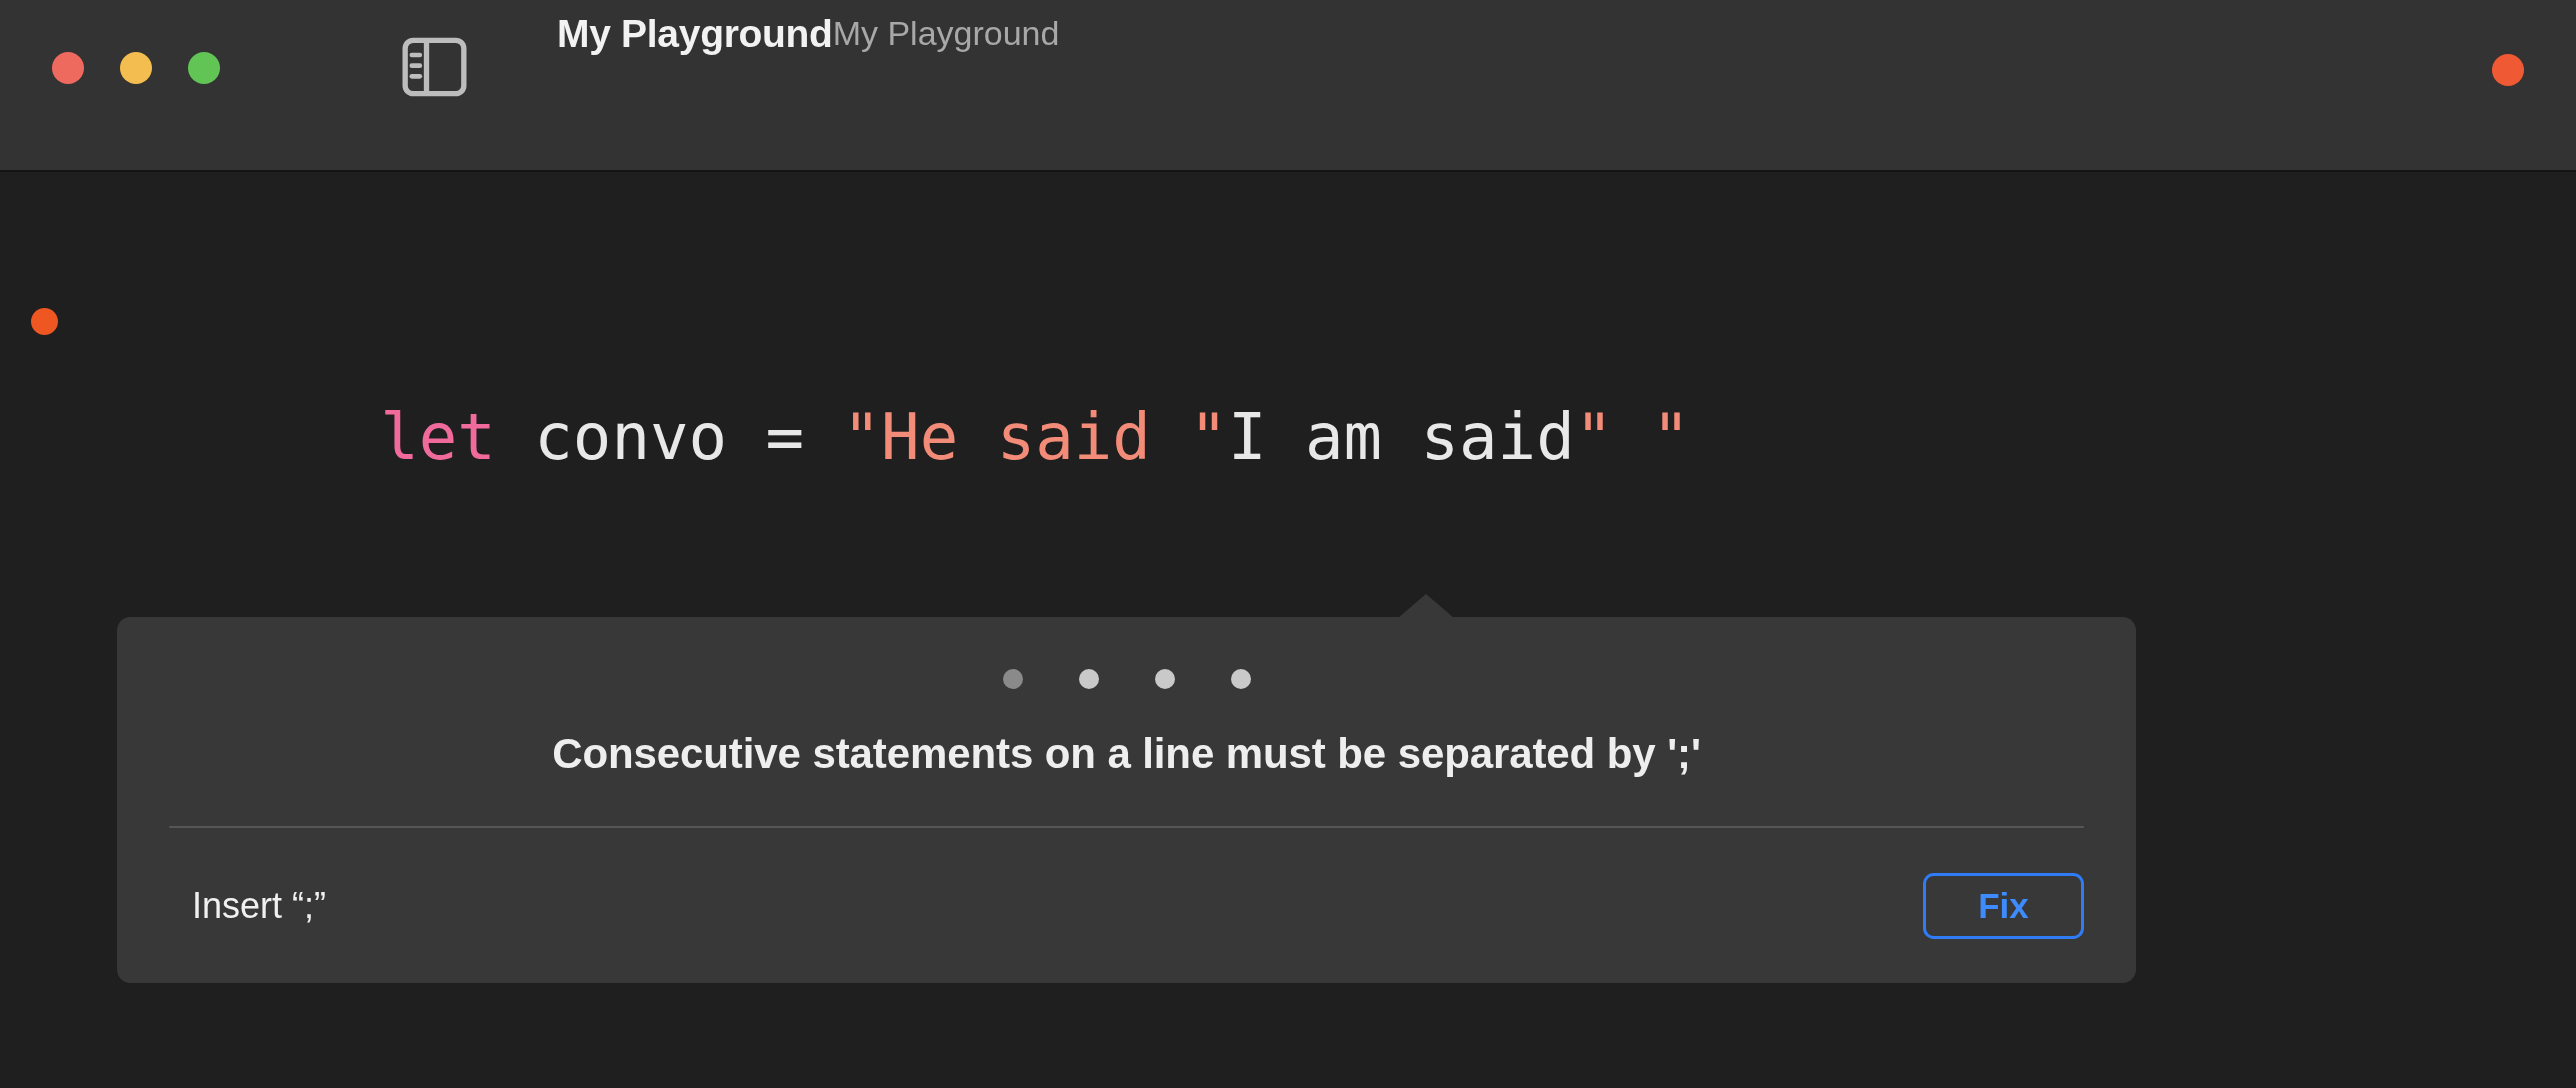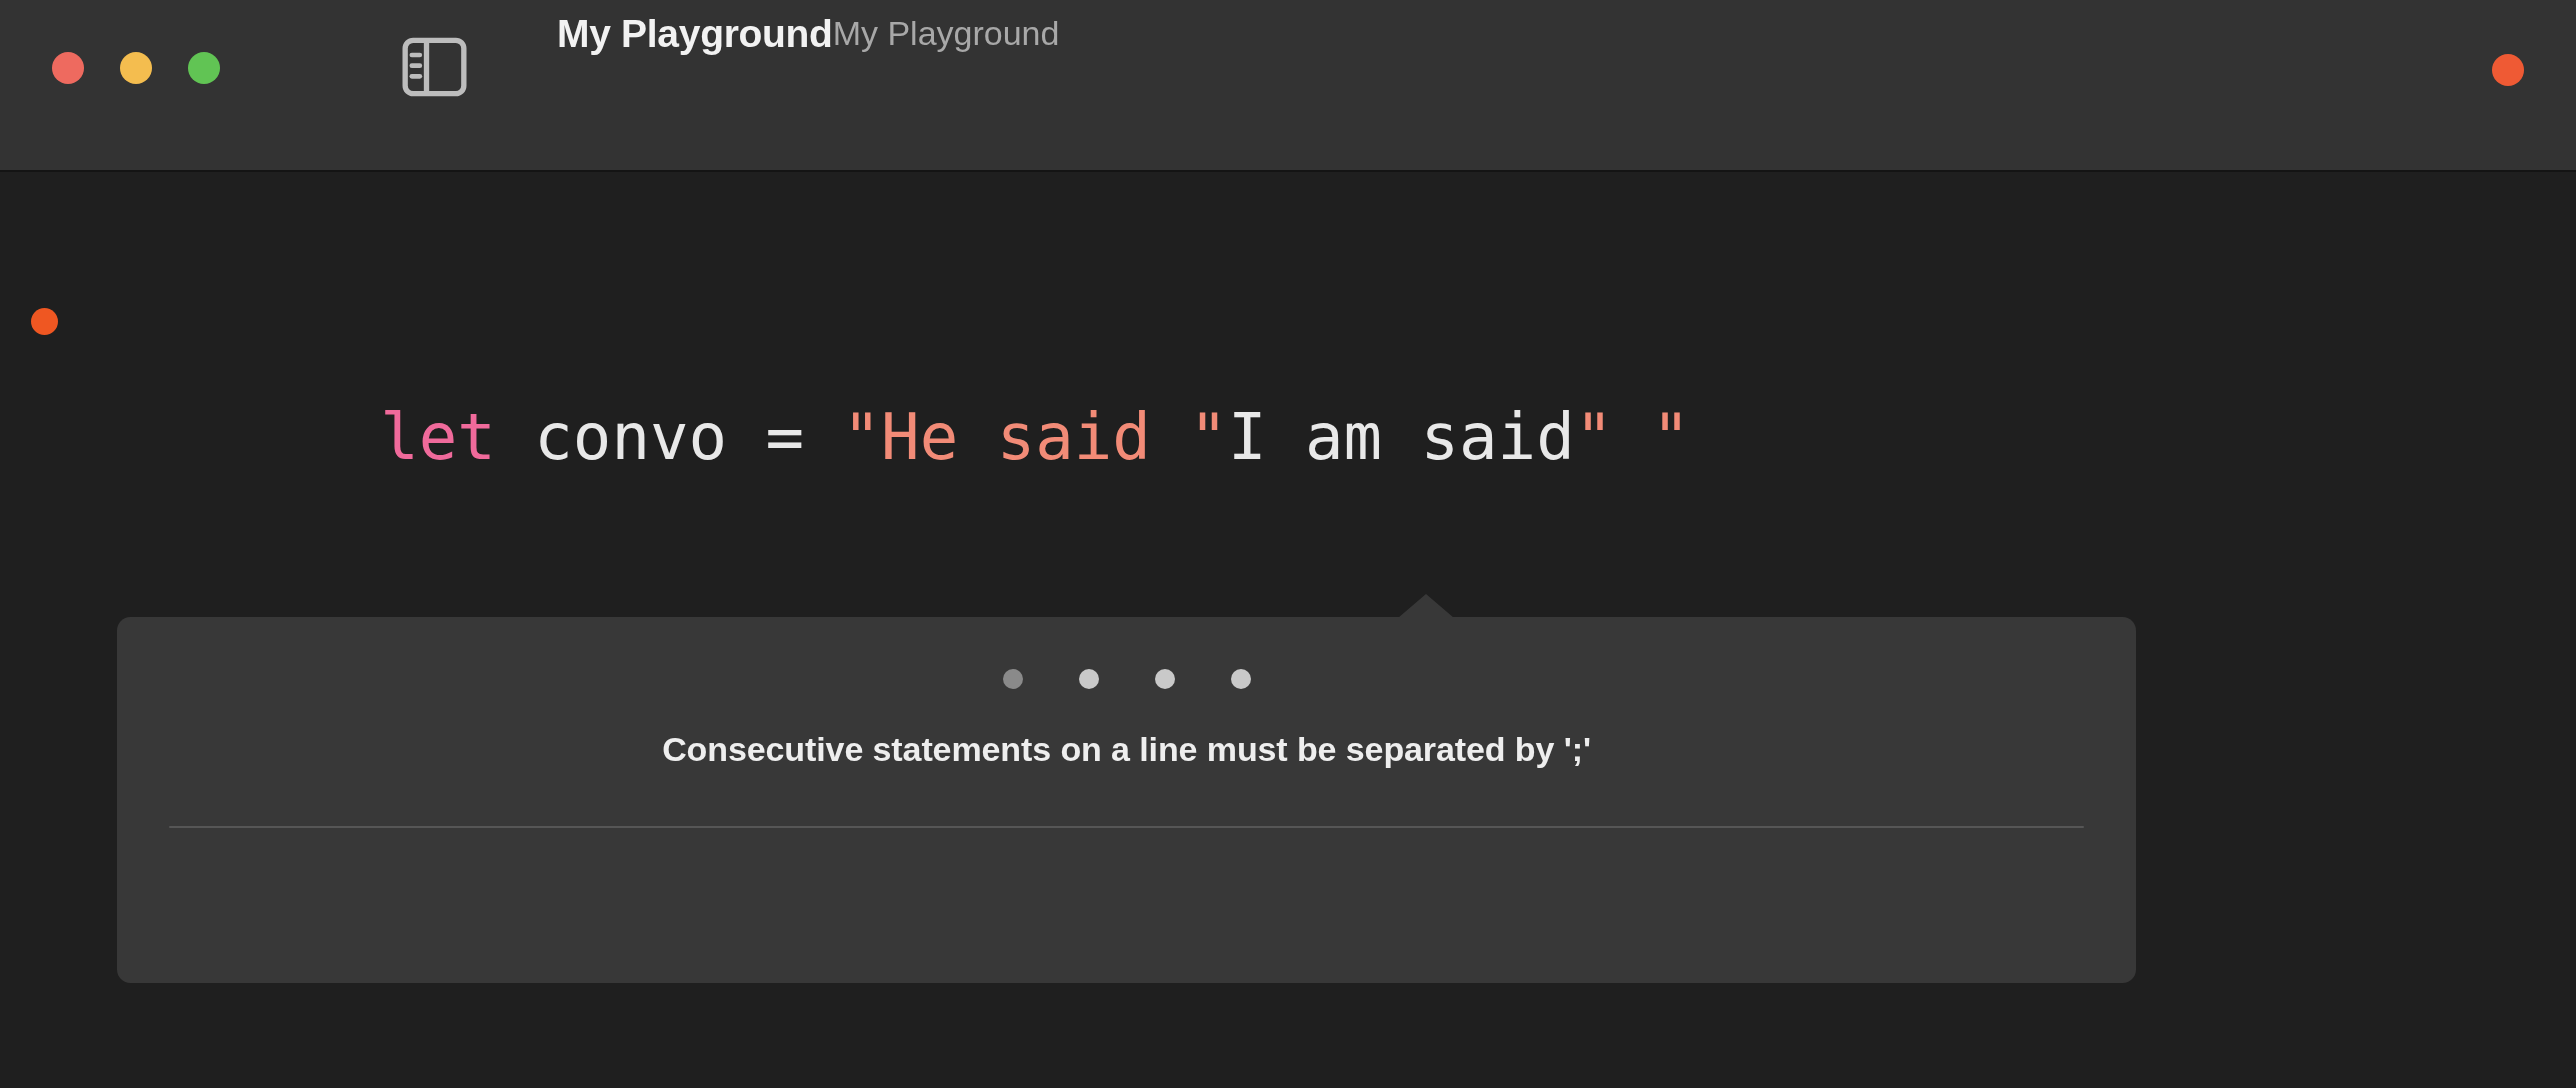--- a/index.html
+++ b/index.html
@@ -99,21 +99,21 @@
   #page-dots{
     position:absolute; left:0; top:52px; width:2019px;
     display:flex; justify-content:center; align-items:center; gap:56px;
   }
   .page-dot{ width:20px; height:20px; border-radius:50%; background:#c9c9c9; }
   .page-dot.active{ background:#8a8a8a; }
 
   #popover-message{
     position:absolute; left:0; top:113px; width:2019px;
     text-align:center;
-    font-size:34px; font-weight:bold; color:#eeeeee;
+    font-size:42px; font-weight:bold; color:#eeeeee;
     letter-spacing:-0.1px;
     white-space:nowrap;
   }
 
   #popover-divider{
     position:absolute; left:52px; top:209px;
     width:1915px; height:2px;
     background:#565656;
     border-radius:1.3px;
   }
@@ -186,15 +186,19 @@
       <span class="page-dot active"></span>
       <span class="page-dot"></span>
       <span class="page-dot"></span>
       <span class="page-dot"></span>
     </div>
 
     <div id="popover-message">Consecutive statements on a line must be separated by ';'</div>
 
     <div id="popover-divider"></div>
 
+    <div id="fix-row">
+      <span id="fix-label">Insert “;”</span>
+      <div id="fix-button">Fix</div>
+    </div>
   </div>
 </div>
 
 
 </body></html>

